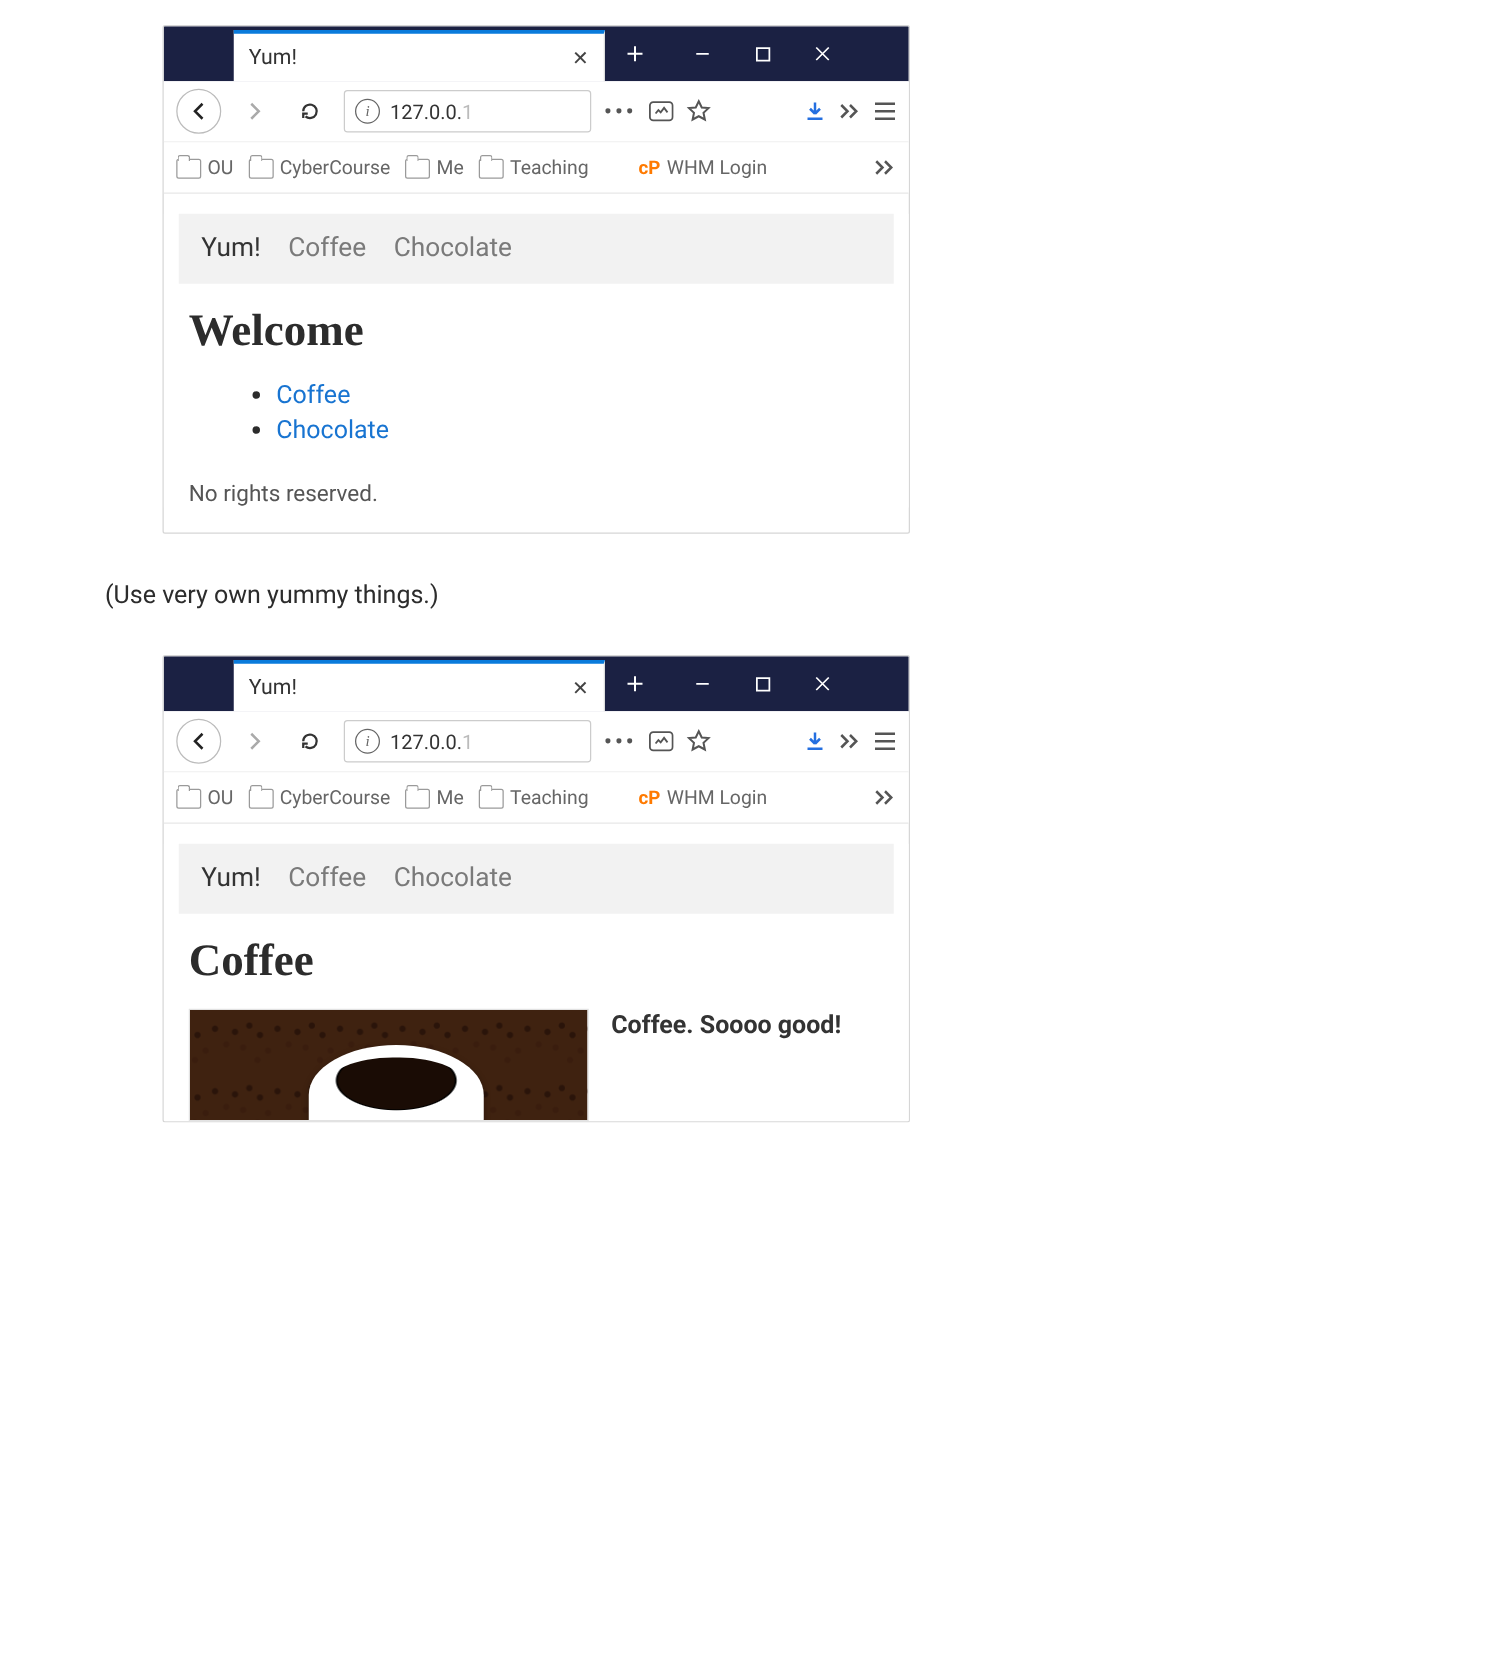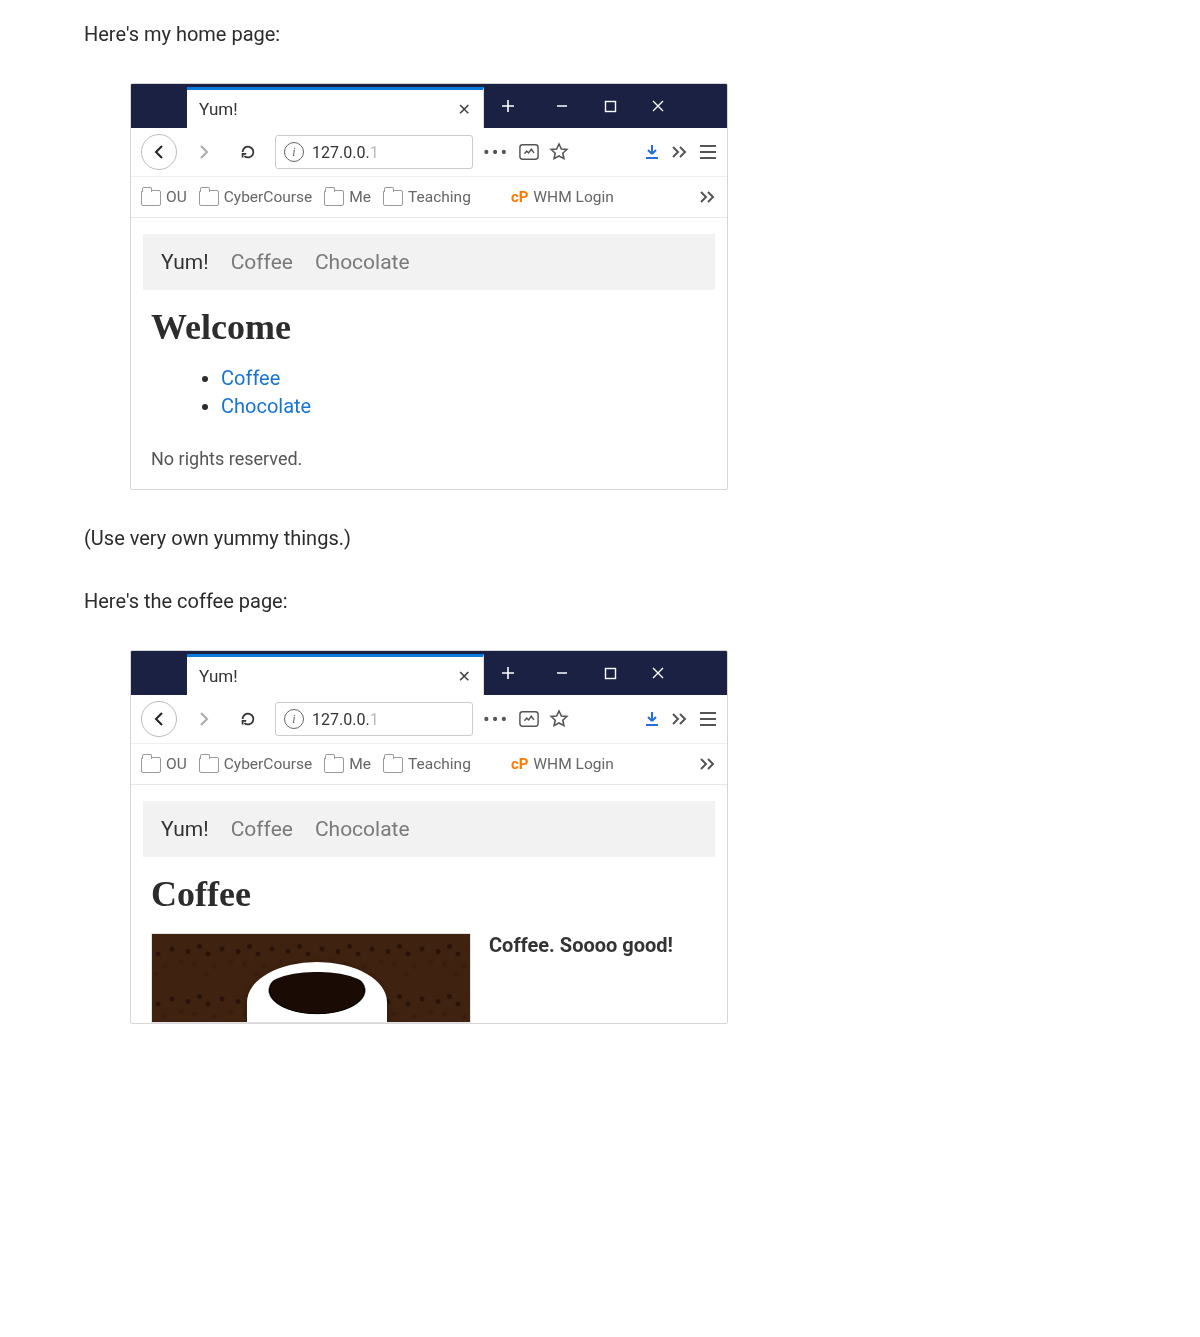--- a/index.html
+++ b/index.html
@@ -199,21 +199,20 @@
   .coffee-cap{
     font-size:20px; color:#333; white-space:nowrap;
   }
   svg{ display:block;}
 </style>
 </head>
 <body>
 
 <div class="doc">
 
-  <p class="para">Here's my home page:</p>
 
   <div class="browser-wrap">
     <div class="titlebar">
       <div class="spacer-left"></div>
       <div class="tab">
         <span class="tab-label">Yum!</span>
         <span class="tab-close">✕</span>
       </div>
       <div class="winbtn">
         <div class="wb plus">
@@ -327,21 +326,20 @@
       <h1 class="hdg">Welcome</h1>
       <ul class="plist">
         <li><a href="#">Coffee</a></li>
         <li><a href="#">Chocolate</a></li>
       </ul>
       <div class="footer">No rights reserved.</div>
     </div>
   </div>
 
   <p class="para">(Use very own yummy things.)</p>
-  <p class="para">Here's the coffee page:</p>
 
   <div class="browser-wrap" style="margin-bottom:0">
     <div class="titlebar">
       <div class="spacer-left"></div>
       <div class="tab">
         <span class="tab-label">Yum!</span>
         <span class="tab-close">✕</span>
       </div>
       <div class="winbtn">
         <div class="wb plus">

